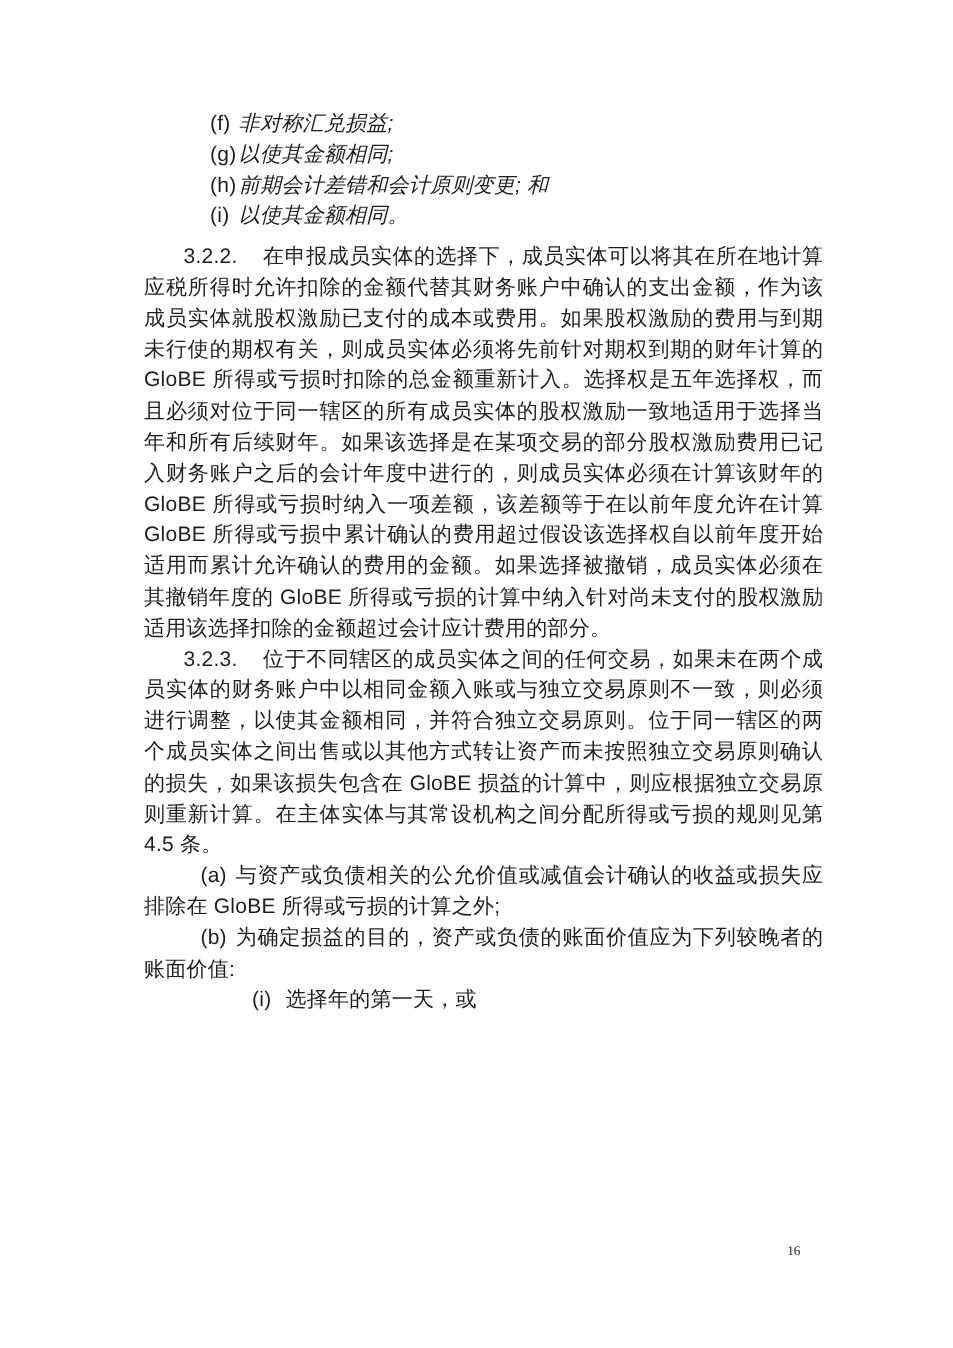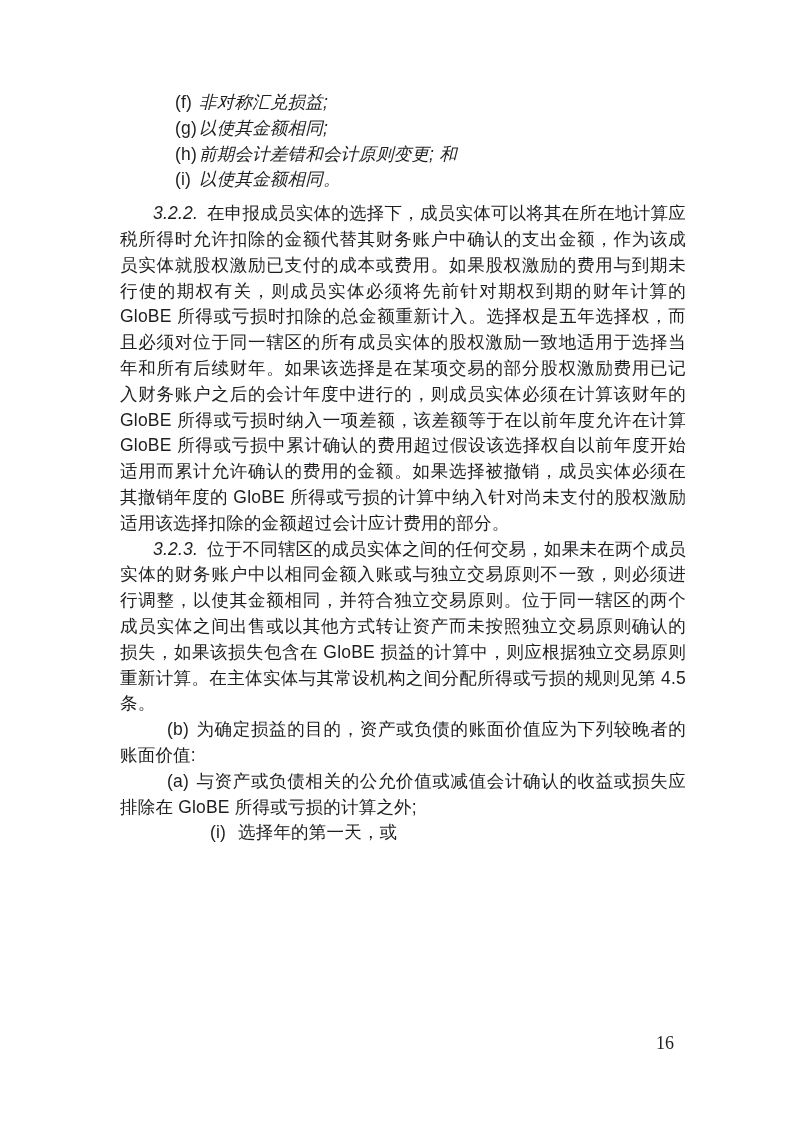--- a/index.html
+++ b/index.html
@@ -24,29 +24,29 @@
     font-size:17.5px;line-height:25.8px;
     text-align:justify;
     letter-spacing:0.2px;
   }
   .alpha-list{margin:0;padding:0;list-style:none;}
   .alpha-item{display:flex;margin:0 0 0 55px;}
   .alpha-label{flex:0 0 24px;}
   .alpha-text{flex:1 1 auto;font-style:italic;}
   p.para{margin:0;text-indent:33px;}
   p.para-first{margin-top:8px;}
-  .num{margin-right:9px;font-style:italic;}
+  .num{margin-right:21px;}
   p.sub{margin:0;text-indent:47px;}
   .sub-label{margin-right:7px;}
   .roman-item{display:flex;margin-left:90px;}
   .roman-label{flex:0 0 28px;}
   .roman-text{flex:1 1 auto;}
   .page-number{
     position:absolute;left:656px;top:1035px;
-    font-size:18px;line-height:16px;
+    font-size:11px;line-height:16px;
     font-family:"Liberation Serif","DejaVu Serif",serif;
   }
 </style>
 </head>
 <body>
 
 <div class="page">
   <div class="content">
 
     <ul class="alpha-list">
@@ -67,23 +67,23 @@
         <span class="alpha-text">以使其金额相同。</span>
       </li>
     </ul>
 
     <p class="para para-first"><span class="num">3.2.2.</span><span>在申报成员实体的选择下，成员实体可以将其在所在地计算应税所得时允许扣除的金额代替其财务账户中确认的支出金额，作为该成员实体就股权激励已支付的成本或费用。如果股权激励的费用与到期未行使的期权有关，则成员实体必须将先前针对期权到期的财年计算的 GloBE 所得或亏损时扣除的总金额重新计入。选择权是五年选择权，而且必须对位于同一辖区的所有成员实体的股权激励一致地适用于选择当年和所有后续财年。如果该选择是在某项交易的部分股权激励费用已记入财务账户之后的会计年度中进行的，则成员实体必须在计算该财年的 GloBE 所得或亏损时纳入一项差额，该差额等于在以前年度允许在计算 GloBE 所得或亏损中累计确认的费用超过假设该选择权自以前年度开始适用而累计允许确认的费用的金额。如果选择被撤销，成员实体必须在其撤销年度的 GloBE 所得或亏损的计算中纳入针对尚未支付的股权激励适用该选择扣除的金额超过会计应计费用的部分。</span></p>
 
     <p class="para"><span class="num">3.2.3.</span><span>位于不同辖区的成员实体之间的任何交易，如果未在两个成员实体的财务账户中以相同金额入账或与独立交易原则不一致，则必须进行调整，以使其金额相同，并符合独立交易原则。位于同一辖区的两个成员实体之间出售或以其他方式转让资产而未按照独立交易原则确认的损失，如果该损失包含在 GloBE 损益的计算中，则应根据独立交易原则重新计算。在主体实体与其常设机构之间分配所得或亏损的规则见第 4.5 条。</span></p>
 
 
 
+    <p class="sub"><span class="sub-label">(a)</span><span>与资产或负债相关的公允价值或减值会计确认的收益或损失应排除在 GloBE 所得或亏损的计算之外;</span></p>
+
     <p class="sub"><span class="sub-label">(b)</span><span>为确定损益的目的，资产或负债的账面价值应为下列较晚者的账面价值:</span></p>
-
-    <p class="sub"><span class="sub-label">(a)</span><span>与资产或负债相关的公允价值或减值会计确认的收益或损失应排除在 GloBE 所得或亏损的计算之外;</span></p>
 
     <div class="roman-item">
       <span class="roman-label">(i)</span>
       <span class="roman-text">选择年的第一天，或</span>
     </div>
 
   </div>
 
   <div class="page-number">16</div>
 </div>

